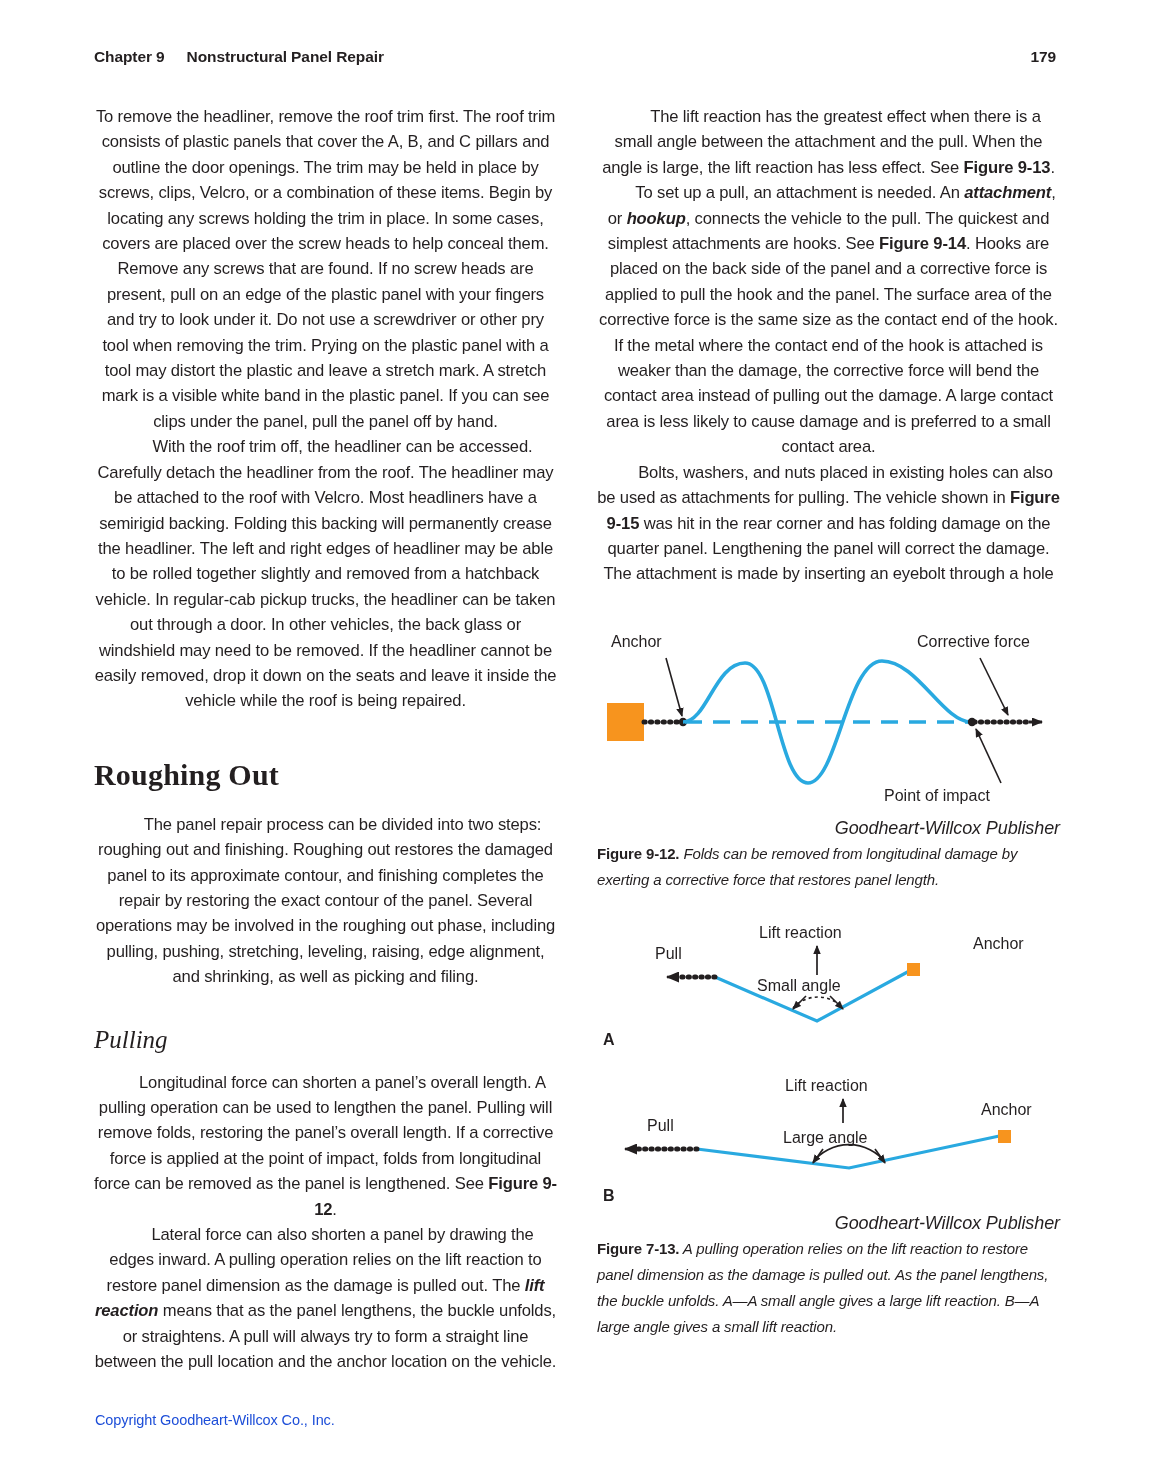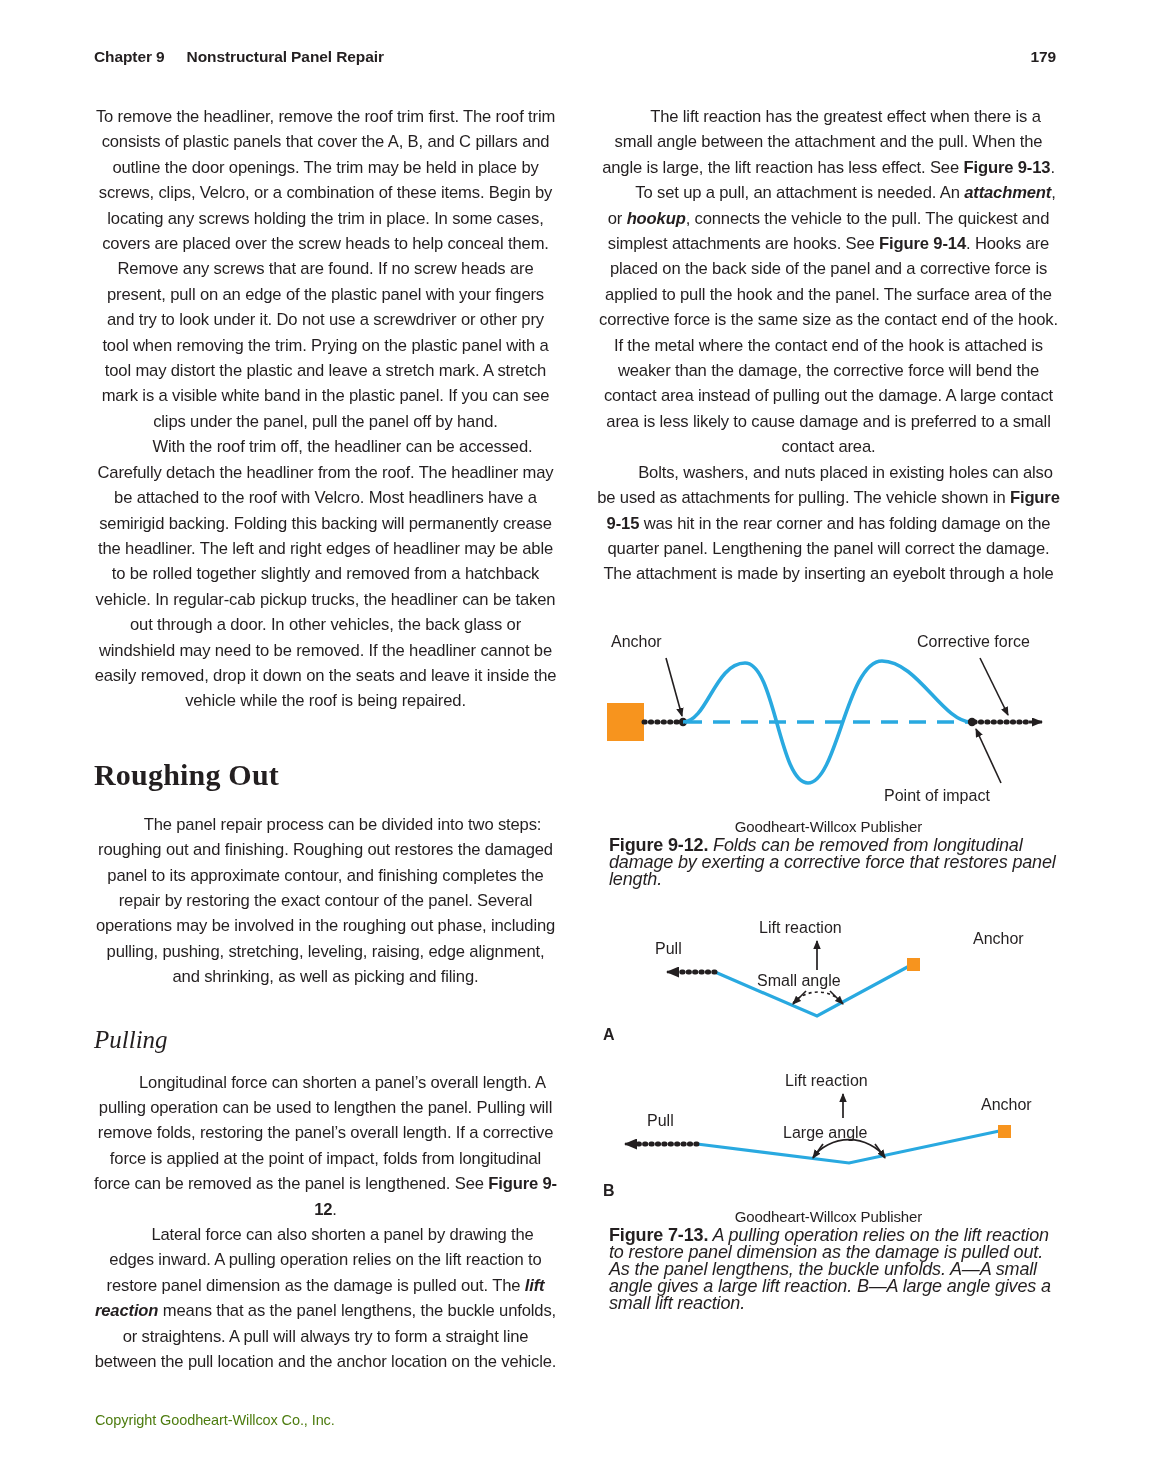--- a/index.html
+++ b/index.html
@@ -76,44 +76,45 @@
     font-size: 25px;
     font-weight: normal;
     font-style: italic;
     text-align: left;
     margin: 36px 0 16px 0;
   }
 
   
   .figure { margin: 0; }
   .fig-credit {
-    font-size: 15px;
-    text-align: center;
+    font-size: 18px;
+    font-style: italic;
+    text-align: right;
     letter-spacing: -0.1px;
     margin: 0;
   }
   .fig-caption {
-    font-size: 18px;
+    font-size: 15px;
     font-style: italic;
-    line-height: 17px;
-    margin: 2px 0 0 12px;
+    line-height: 26px;
+    margin: 2px 0 0 0;
     letter-spacing: -0.15px;
   }
   .fig-caption .fig-num {
     font-weight: bold;
     font-style: normal;
   }
 
   
   .footer {
     position: absolute;
     left: 95px;
     top: 1412px;
     font-size: 14.5px;
-    color: #4d7c0f;
+    color: #1d4ed8;
     letter-spacing: -0.1px;
   }
 
   svg { display: block; }
   .dia-text {
     font-family: "Liberation Sans", sans-serif;
     font-size: 16px;
     fill: #231f20;
   }
 </style>

